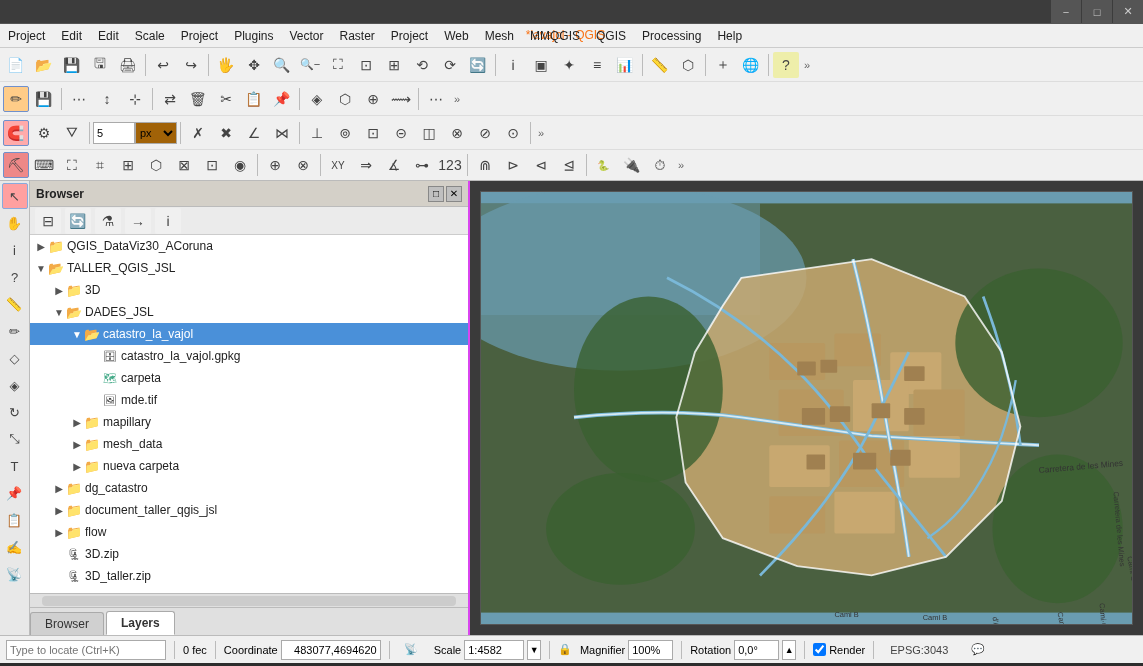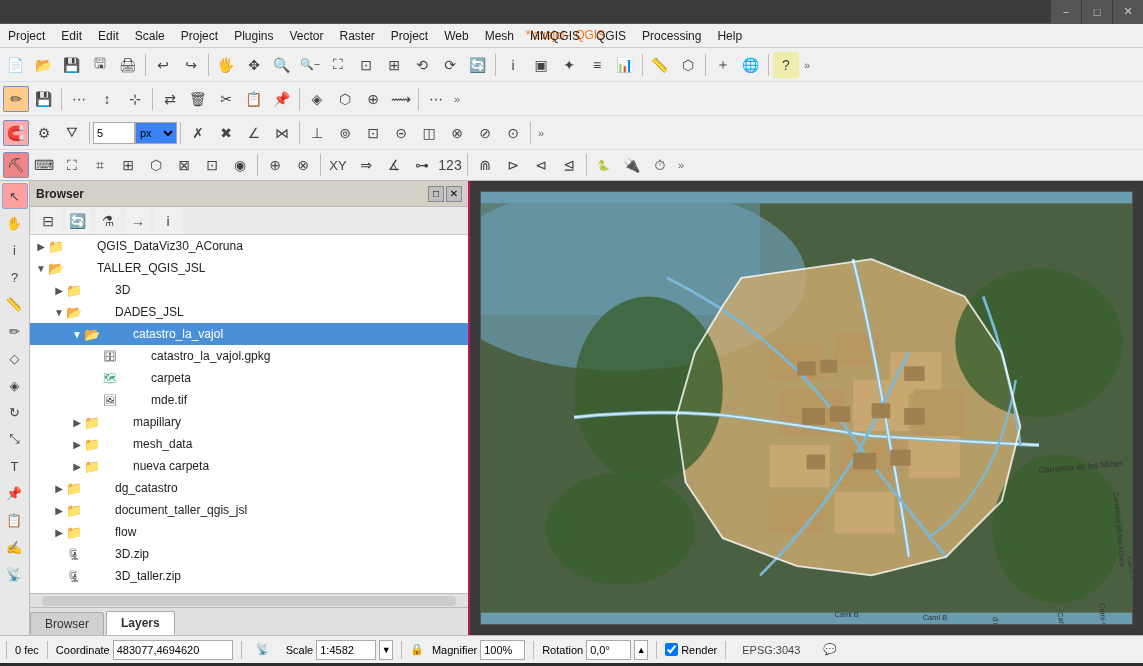--- a/index.html
+++ b/index.html
@@ -34,33 +34,33 @@
       display: flex; align-items: center; justify-content: center; cursor: pointer; font-size: 14px; color: #444;
       margin: 0 1px; flex-shrink: 0;
     }
     .tool-btn.active { background: #d0e0ff; border-color: #7090cc; }
     .tool-sep { width: 1px; height: 22px; background: #bbb; margin: 0 3px; flex-shrink: 0; }
 
     .toolbar-input {
       height: 22px; width: 42px; border: 1px solid #aaa; background: white; padding: 0 3px; font-size: 11px;
     }
     .toolbar-select {
-      height: 22px; width: 42px; border: 1px solid #aaa; background: #3b82f6; font-size: 11px;
+      height: 22px; width: 42px; border: 1px solid #aaa; background: #a16207; font-size: 11px;
     }
     .toolbar-more { font-size: 11px; color: #666; cursor: pointer; padding: 0 4px; }
 
     
     #main-area {
       display: flex; width: 100%; height: calc(666px - 24px - 24px - 34px*4 - 28px);
     }
 
     
     #panel {
       width: 440px; min-width: 200px; display: flex; flex-direction: column;
-      background: #f5f5f5; border-right: 2px solid #be185d;
+      background: #f5f5f5; border-right: 2px solid #d946ef;
     }
     #panel-titlebar {
       height: 26px; background: #d4d0c8; display: flex; align-items: center; justify-content: space-between;
       padding: 0 6px; border-bottom: 1px solid #bbb;
     }
     #panel-titlebar .panel-title { font-weight: bold; font-size: 12px; color: #222; }
     #panel-titlebar .panel-controls { display: flex; gap: 2px; }
     #panel-titlebar .panel-btn { width: 16px; height: 16px; background: #c0c0c0; border: 1px solid #888; display:flex; align-items:center; justify-content:center; font-size:10px; cursor:pointer; }
 
     
@@ -73,21 +73,21 @@
       flex: 1; overflow-y: auto; overflow-x: auto; background: white;
     }
     .tree-item {
       display: flex; align-items: center; height: 22px; padding-left: 8px; cursor: pointer; white-space: nowrap;
       font-size: 12px; color: #222;
     }
     .tree-item.selected { background: #4a90d9; color: white; }
     .tree-item .expander { width: 14px; height: 14px; display:flex; align-items:center; justify-content:center; font-size:10px; color: #555; flex-shrink:0; }
     .tree-item.selected .expander { color: white; }
     .tree-item .icon { width: 16px; height: 16px; margin-right: 3px; flex-shrink:0; display:flex; align-items:center; justify-content:center; font-size: 13px; }
-    .tree-item .label { font-size: 12px; margin-left: 30px; }
+    .tree-item .label { font-size: 12px; }
 
     
     #panel-hscroll {
       height: 14px; background: #e0e0e0; border-top: 1px solid #bbb; display:flex; align-items:center;
     }
     #panel-hscroll .scroll-track { flex:1; height: 10px; background: #ccc; border-radius: 4px; margin: 0 4px; }
 
     
     #panel-tabs {
       height: 28px; background: #e0e0e0; display:flex; align-items: flex-end; border-top: 1px solid #bbb;
@@ -260,21 +260,21 @@
     <button class="tool-btn">⌗</button>
     <button class="tool-btn">⊞</button>
     <button class="tool-btn">⬡</button>
     <button class="tool-btn">⊠</button>
     <button class="tool-btn">⊡</button>
     <button class="tool-btn">◉</button>
     <div class="tool-sep"></div>
     <button class="tool-btn">⊕</button>
     <button class="tool-btn">⊗</button>
     <div class="tool-sep"></div>
-    <button class="tool-btn" style="font-size:13px;">XY</button>
+    <button class="tool-btn" style="font-size:10px;">XY</button>
     <button class="tool-btn">⇒</button>
     <button class="tool-btn">∡</button>
     <button class="tool-btn">⊶</button>
     <button class="tool-btn" style="font-size:14px;">123</button>
     <div class="tool-sep"></div>
     <button class="tool-btn">⋒</button>
     <button class="tool-btn">⊳</button>
     <button class="tool-btn">⊲</button>
     <button class="tool-btn">⊴</button>
     <div class="tool-sep"></div>
@@ -509,30 +509,31 @@
         <rect x="440" y="265" width="22" height="17" fill="#a08050" rx="1"></rect>
 
         <polygon points="280,80 420,60 520,100 560,160 580,240 560,320 500,380 420,400 340,390 260,360 220,300 210,230 230,160 260,110" fill="none" stroke="white" stroke-width="2" opacity="0.8"></polygon>
       </svg>
     </div>
   </div>
 </div>
 
 <div id="statusbar">
 
+  <input type="text" class="status-input" style="width: 160px;" placeholder="Type to locate (Ctrl+K)">
   <div class="status-sep"></div>
 
   <span class="status-item">
     <span>0 fec</span>
   </span>
   <div class="status-sep"></div>
 
   <span class="status-item">
     <span>Coordinate</span>
-    <input type="text" class="status-input" style="width: 120px;" value="483077,4694620">
+    <input type="text" class="status-input" style="width: 100px; text-align: right;" value="483077,4694620">
   </span>
   <div class="status-sep"></div>
 
   <button class="tool-btn" style="font-size:11px;">📡</button>
 
   <span class="status-item">
     <span>Scale</span>
     <input type="text" class="status-input" style="width: 60px;" value="1:4582">
     <button style="height:20px;width:14px;font-size:9px;border:1px solid #aaa;background:white;cursor:pointer;">▼</button>
   </span>

